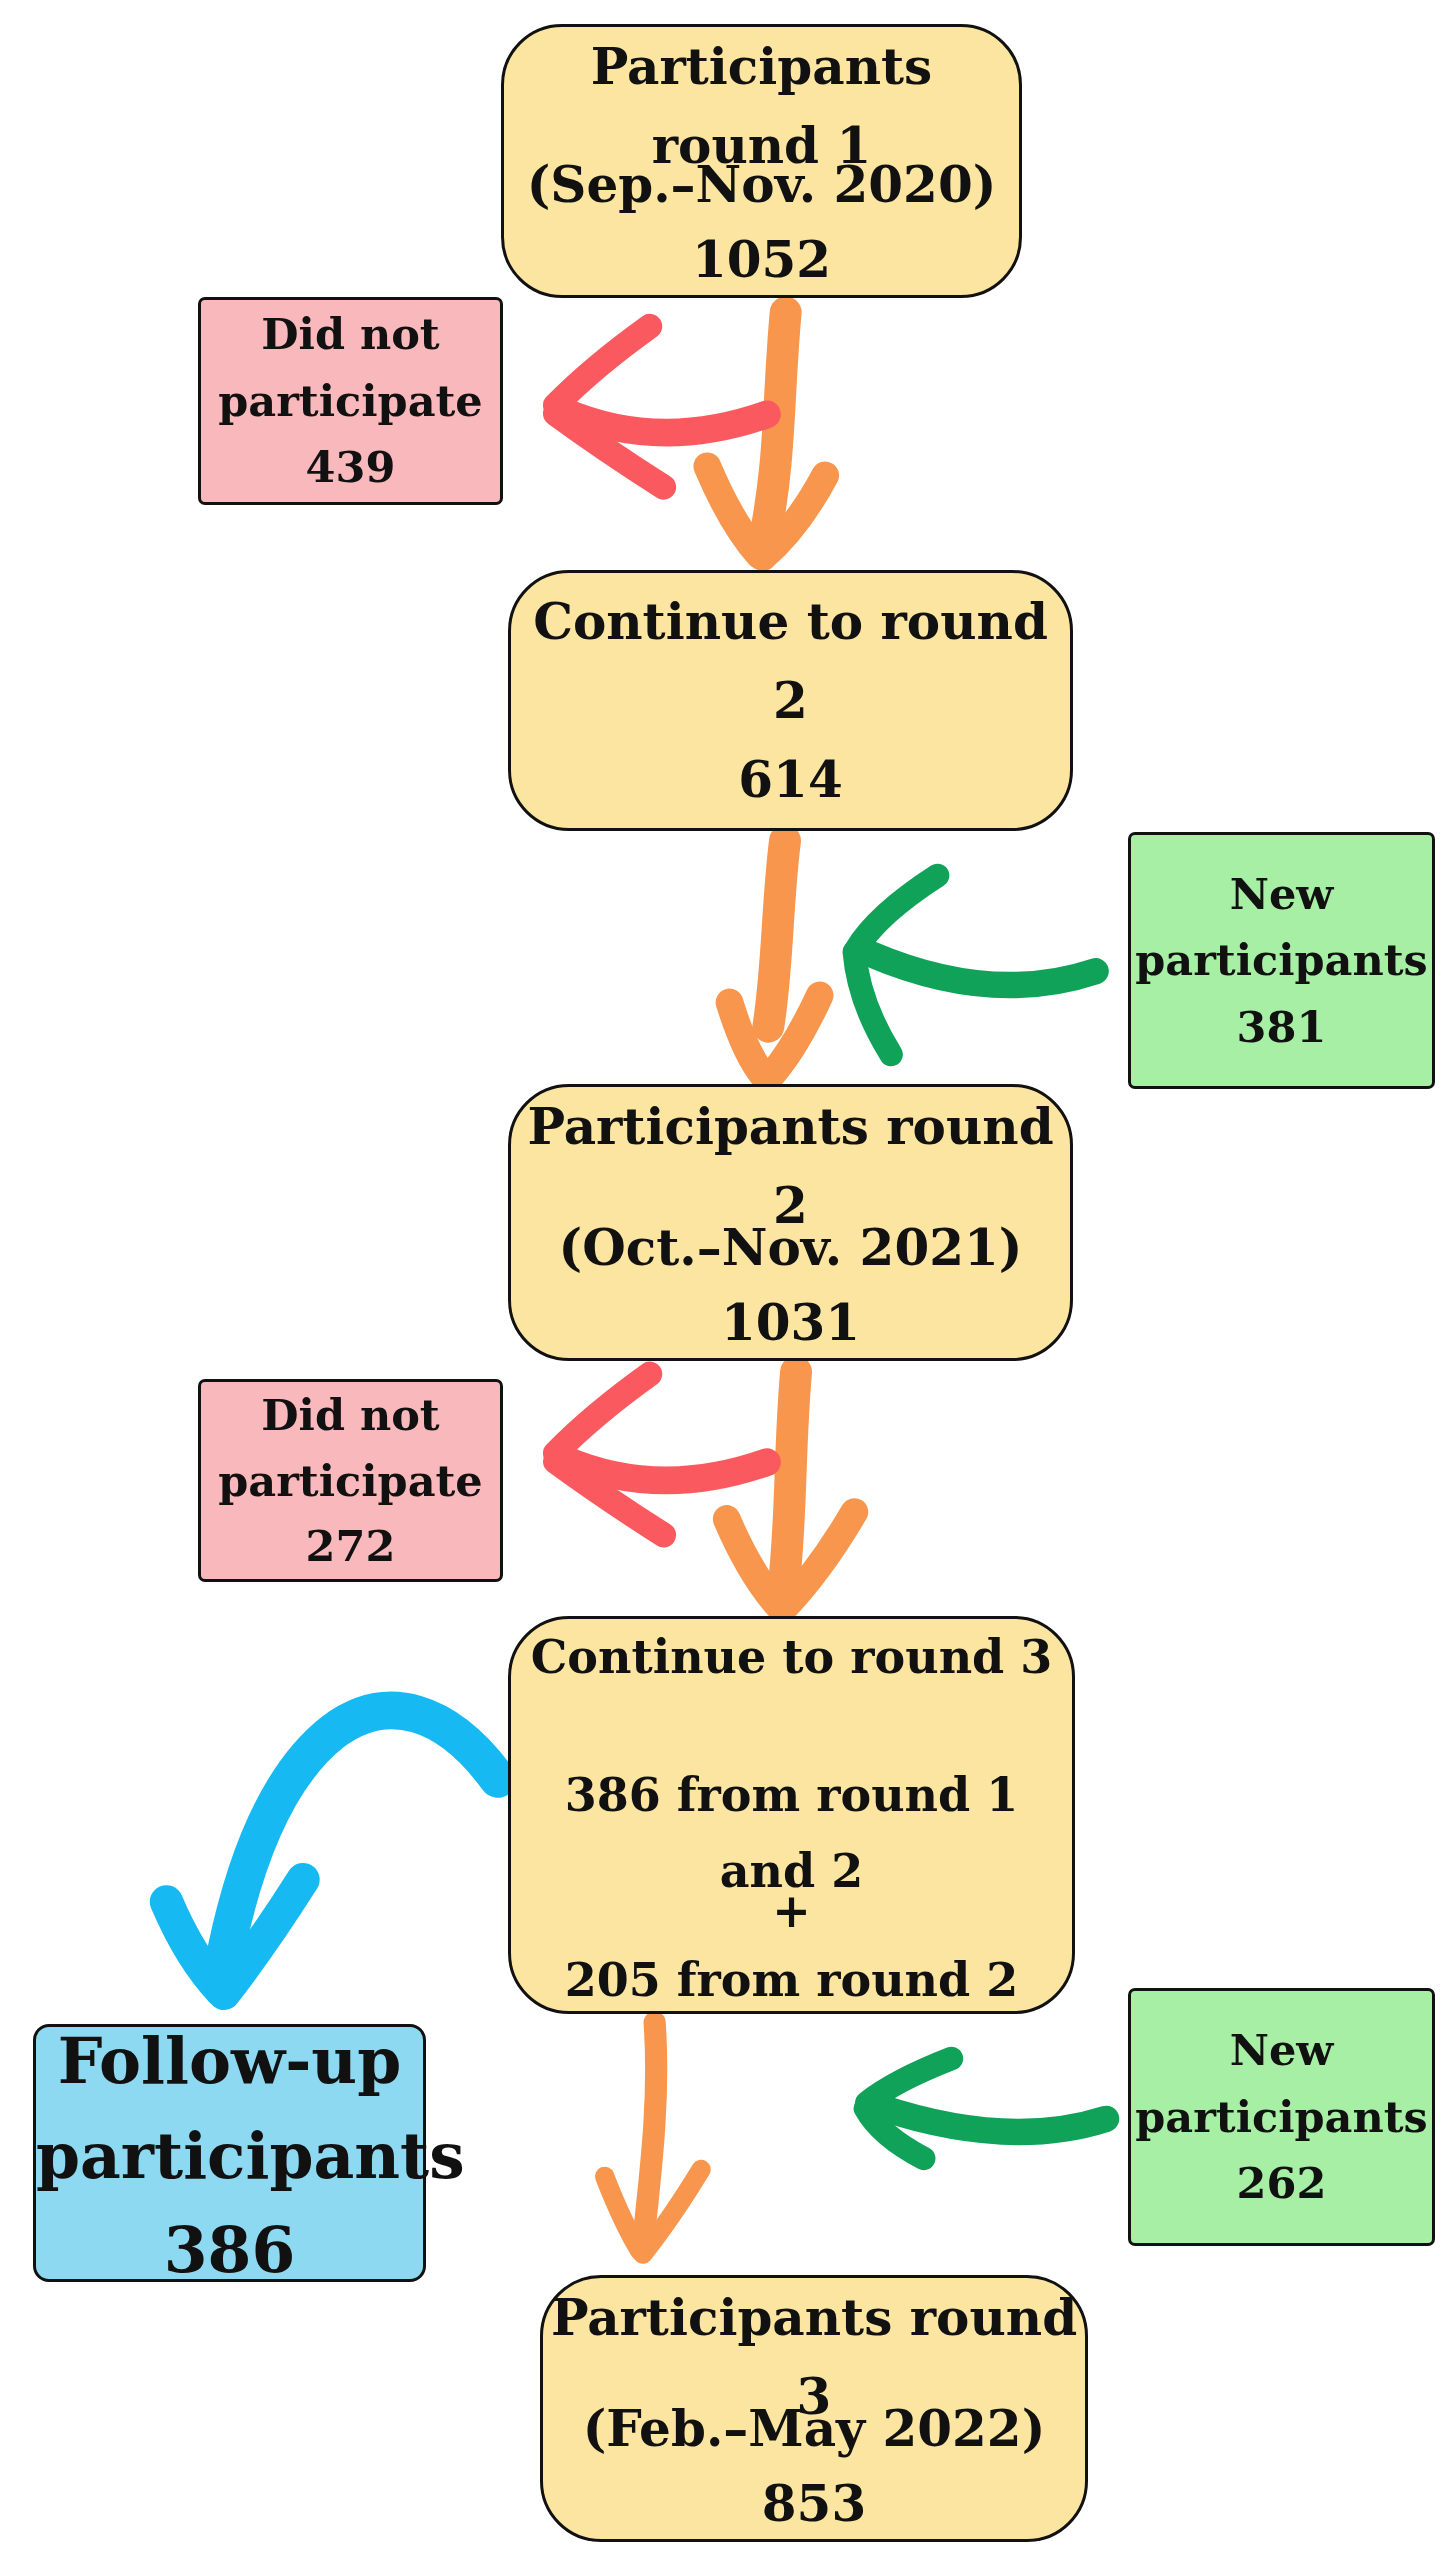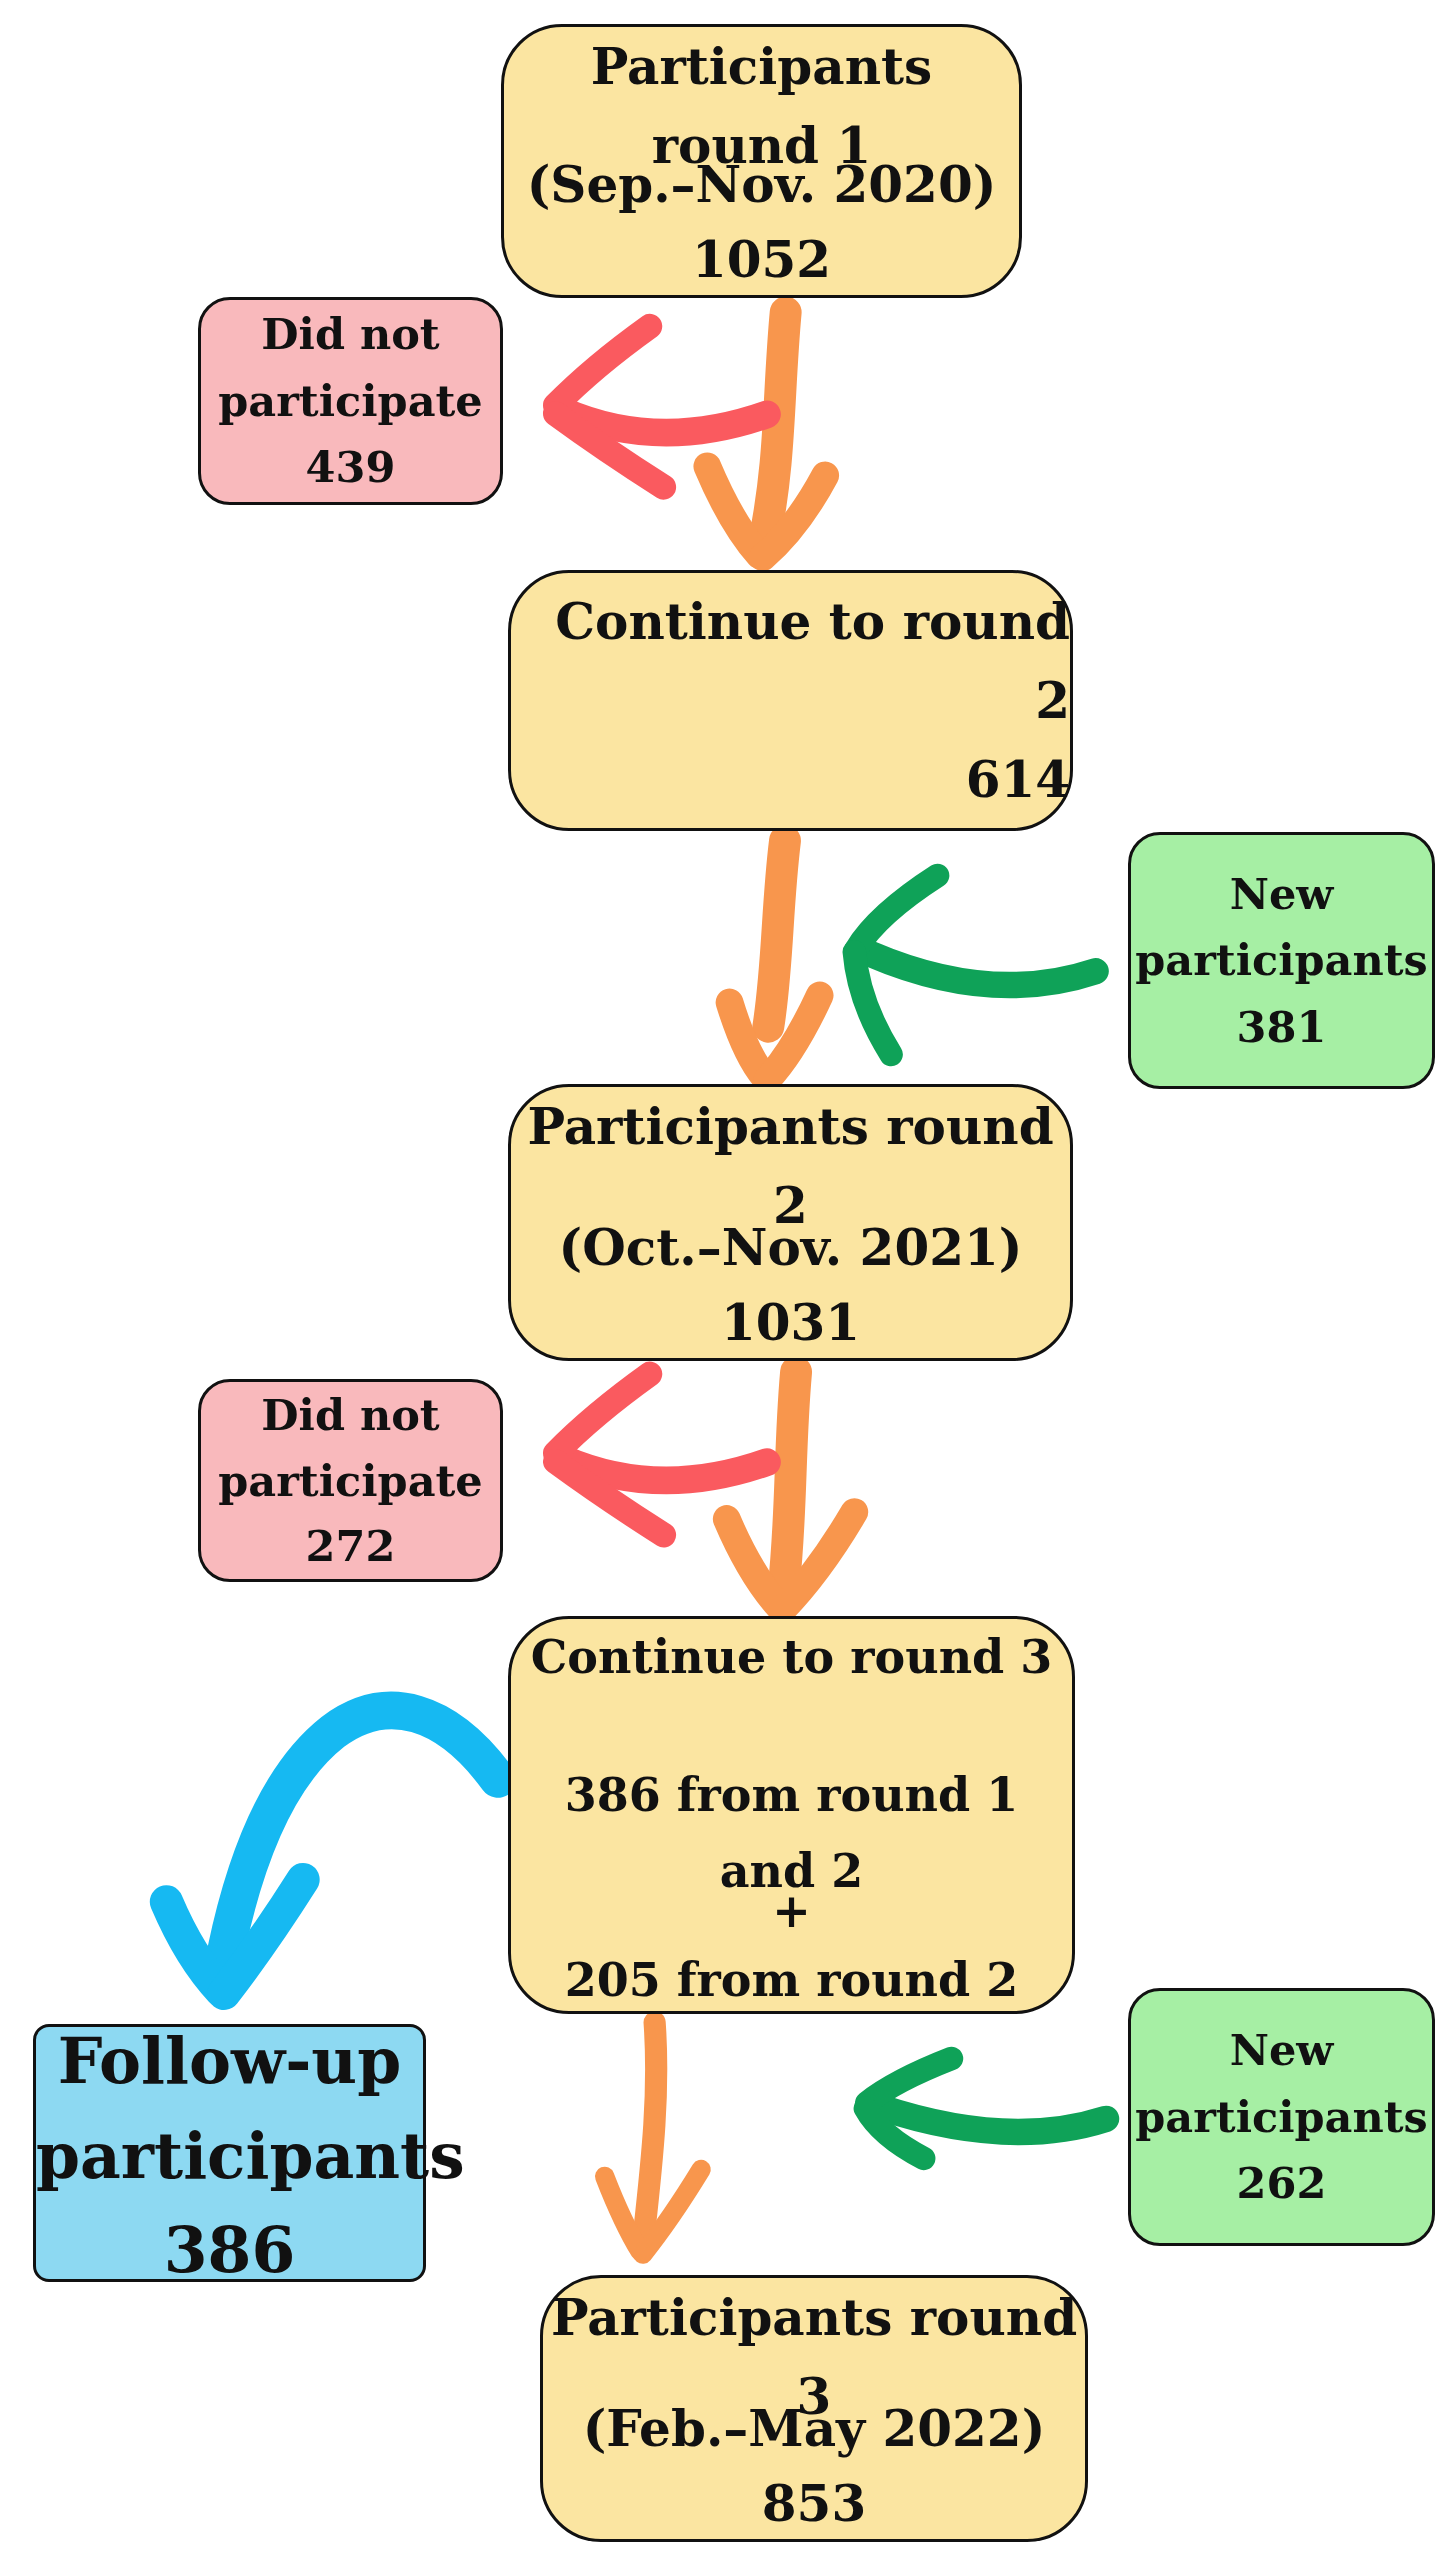--- a/index.html
+++ b/index.html
@@ -19,21 +19,21 @@
     border:3.5px solid #111111;
     display:flex;flex-direction:column;
     justify-content:center;align-items:center;
     text-align:center;
     font-weight:bold;
     color:#111111;
   }
   .node .line{min-height:1.5em;width:100%;}
   .main{border-radius:61px;font-size:50px;line-height:1.58;}
   .big{border-radius:61px;font-size:46px;line-height:1.66;}
-  .side{border-radius:32px;font-size:43px;line-height:1.55;}
+  .side{border-radius:7px;font-size:43px;line-height:1.55;}
   .blue-box{border-radius:16px;font-size:63px;line-height:1.6;}
 </style>
 </head>
 <body>
 
 <div class="canvas">
 
   <svg class="arrows" viewBox="0 0 2091 3695">
 
     <g>
@@ -96,21 +96,21 @@
     <div class="line">(Sep.–Nov. 2020)</div>
     <div class="line">1052</div>
   </div>
 
   <div class="node side" style="left: 198px; top: 297px; width: 305px; height: 208px; background-color: rgb(249, 185, 188);">
     <div class="line">Did not</div>
     <div class="line">participate</div>
     <div class="line">439</div>
   </div>
 
-  <div class="node main" style="left: 508px; top: 570px; width: 565px; height: 261px; background-color: rgb(251, 229, 161); text-align: right;">
+  <div class="node main" style="left: 508px; top: 570px; width: 565px; height: 261px; background-color: rgb(251, 229, 161);">
     <div class="line">Continue to round 2</div>
     <div class="line">614</div>
   </div>
 
   <div class="node side" style="left: 1128px; top: 832px; width: 307px; height: 257px; background-color: rgb(166, 239, 164);">
     <div class="line">New</div>
     <div class="line">participants</div>
     <div class="line">381</div>
   </div>
 

